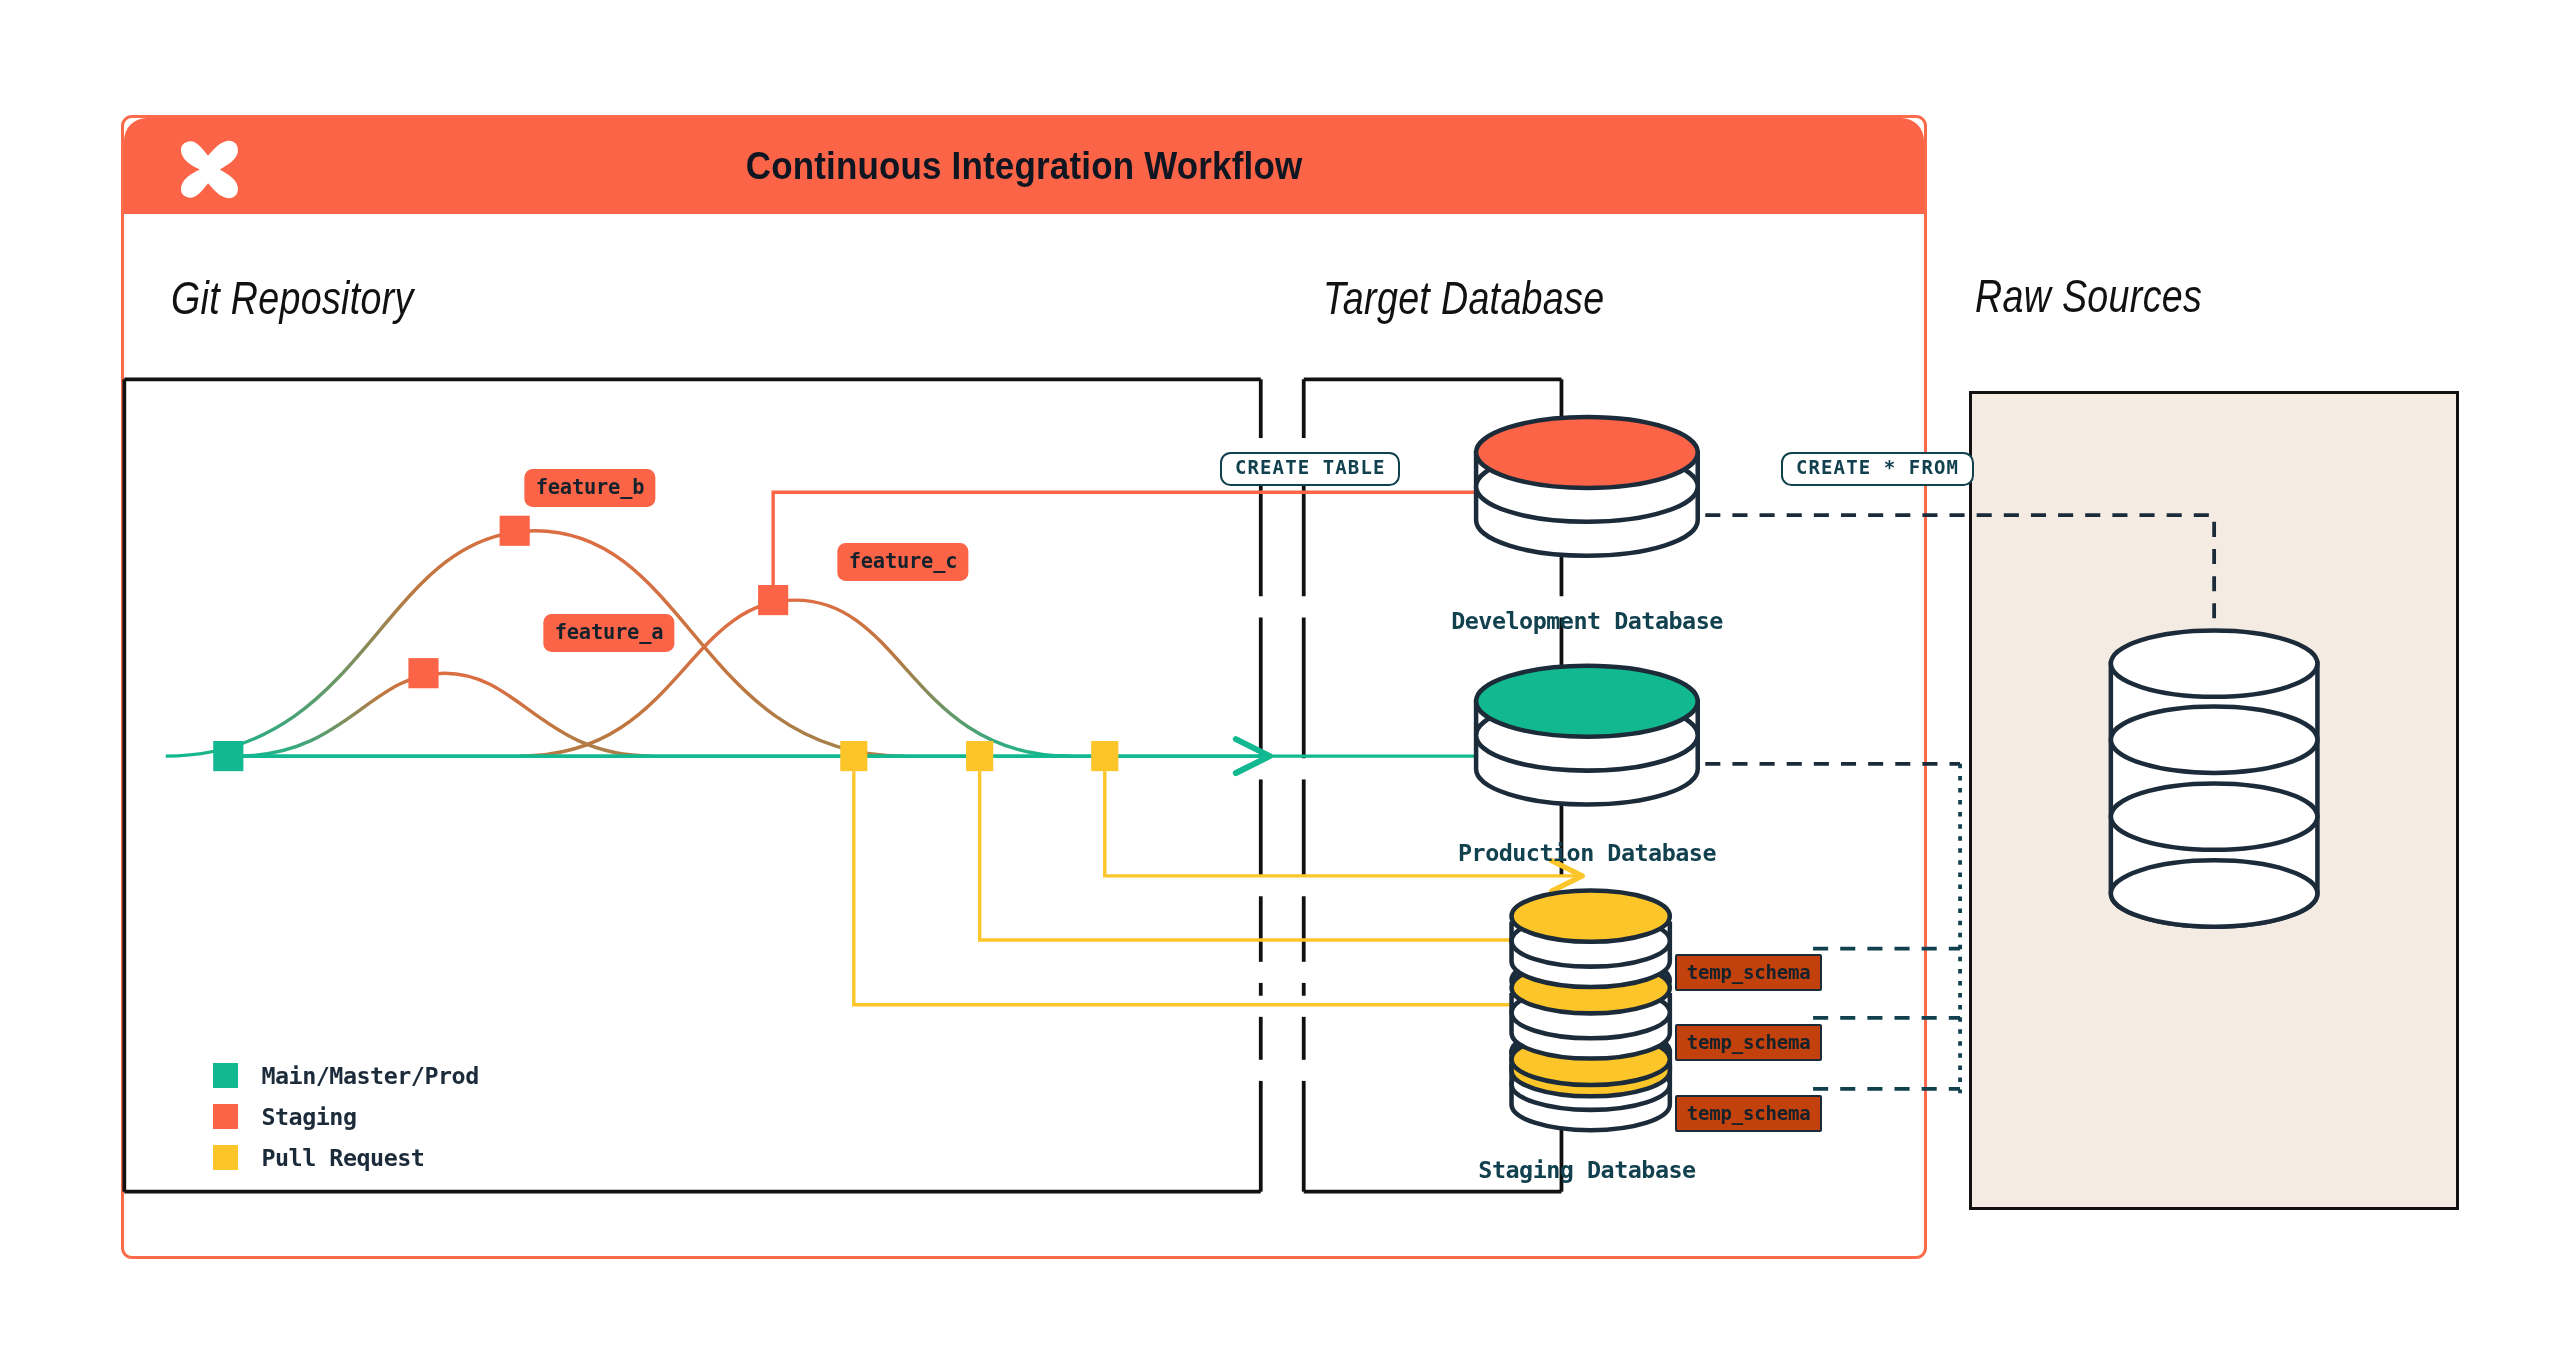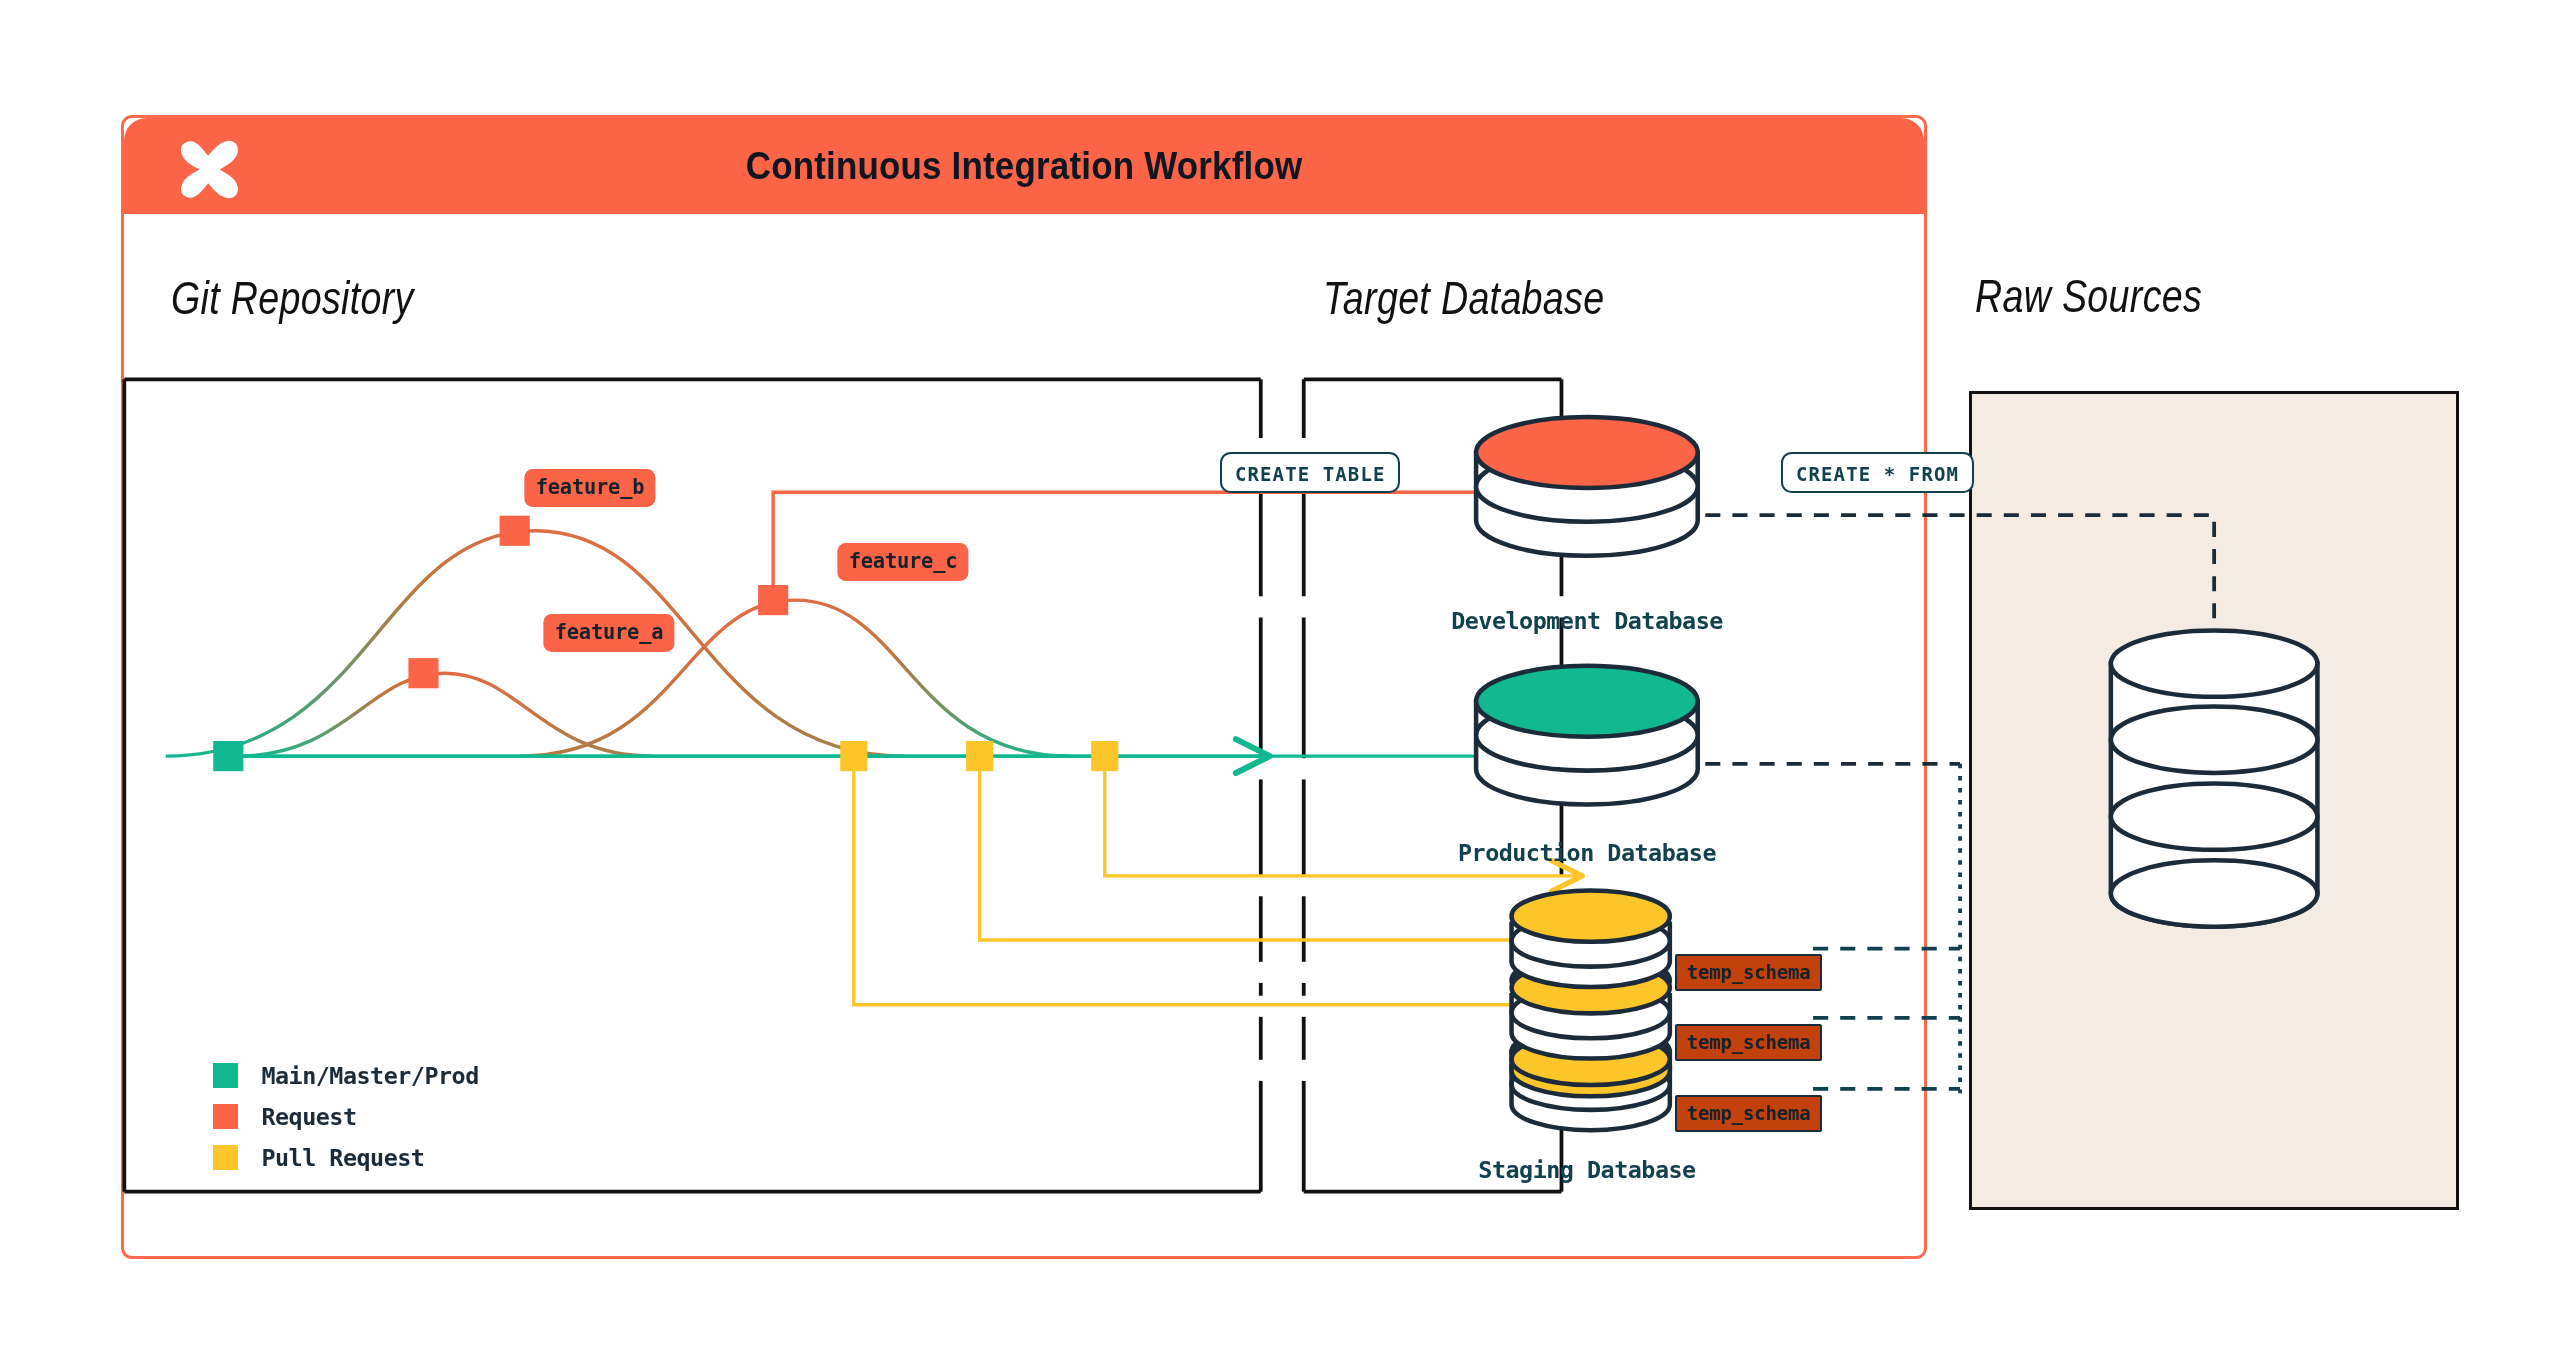--- a/index.html
+++ b/index.html
@@ -30,21 +30,21 @@
   .panel-raw{position:absolute;left:1969px;top:391px;width:490px;height:819px;
       background:#F4EBE2;border:3.8px solid #111;box-sizing:border-box;}
 
   
   .badge{position:absolute;display:inline-flex;align-items:center;justify-content:center;
       font-family:"DejaVu Sans Mono","Liberation Mono",monospace;font-weight:700;
       white-space:nowrap;box-sizing:border-box;}
   .badge-branch{background:#FB6447;color:#15222B;border-radius:8.3px;
       font-size:20.4px;padding:6px 11.3px 7.5px;letter-spacing:-0.2px;}
   .badge-sql{background:#fff;color:#11404E;border:2.6px solid #11404E;
-      border-radius:10.6px;font-size:19px;padding:9px 13px 6px;letter-spacing:1.1px;}
+      border-radius:10.6px;font-size:19px;padding:2px 13px 6px;letter-spacing:1.1px;}
   .badge-schema{background:#c2410c;color:#15222B;border:2.6px solid #1C2B3A;
       border-radius:2px;font-size:19px;padding:4.5px 9.8px 6px;letter-spacing:-0.2px;margin-top:24px;}
 
   
   .legend{position:absolute;left:213px;top:1055px;}
   .legend-row{display:flex;align-items:center;height:41px;}
   .legend-swatch{width:25px;height:25px;margin-right:23.4px;flex:0 0 auto;}
   .legend-label{font-family:"DejaVu Sans Mono","Liberation Mono",monospace;
       font-weight:700;font-size:23.4px;color:#1C2B3A;letter-spacing:-0.5px;white-space:nowrap;}
 
@@ -245,21 +245,21 @@
   <div class="db-caption" style="left:1587px;top:839px;">Production Database</div>
   <div class="db-caption" style="left:1587px;top:1156px;">Staging Database</div>
 
   <div class="legend">
     <div class="legend-row">
       <span class="legend-swatch" style="background:#11B890"></span>
       <span class="legend-label">Main/Master/Prod</span>
     </div>
     <div class="legend-row">
       <span class="legend-swatch" style="background:#FB6447"></span>
-      <span class="legend-label">Request</span>
+      <span class="legend-label">Staging</span>
     </div>
     <div class="legend-row">
       <span class="legend-swatch" style="background:#FCC52A"></span>
       <span class="legend-label">Pull Request</span>
     </div>
   </div>
 
 </div>
 
 

